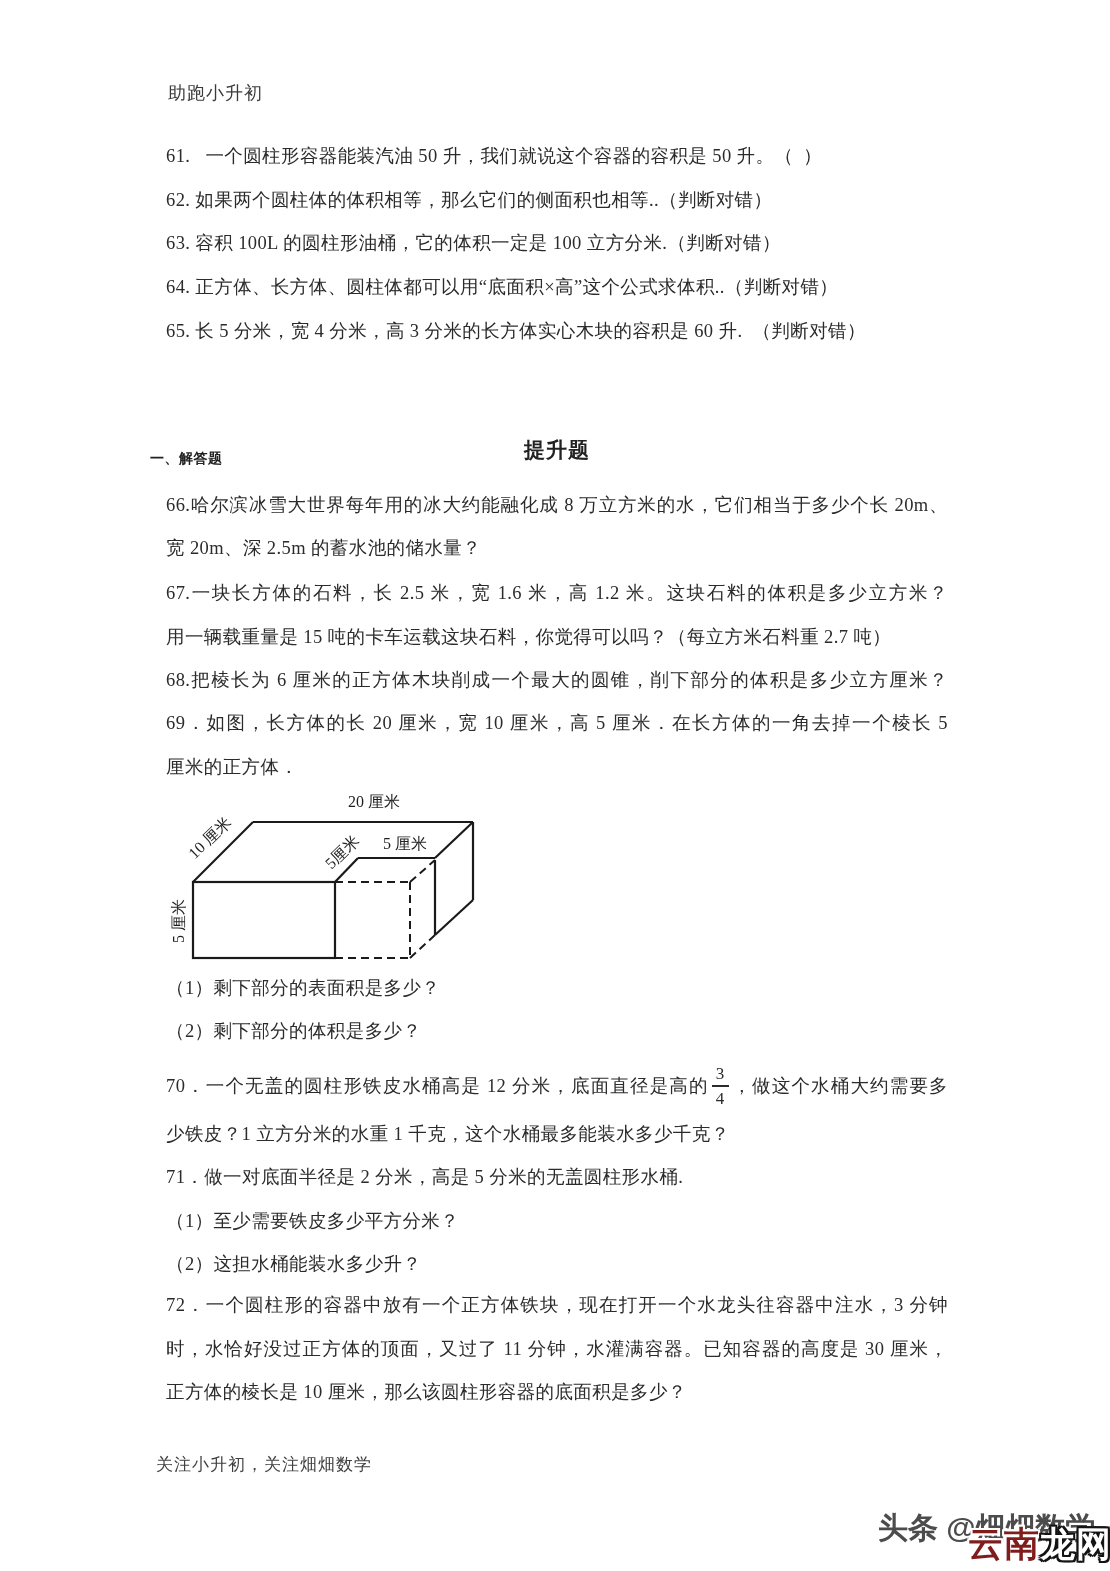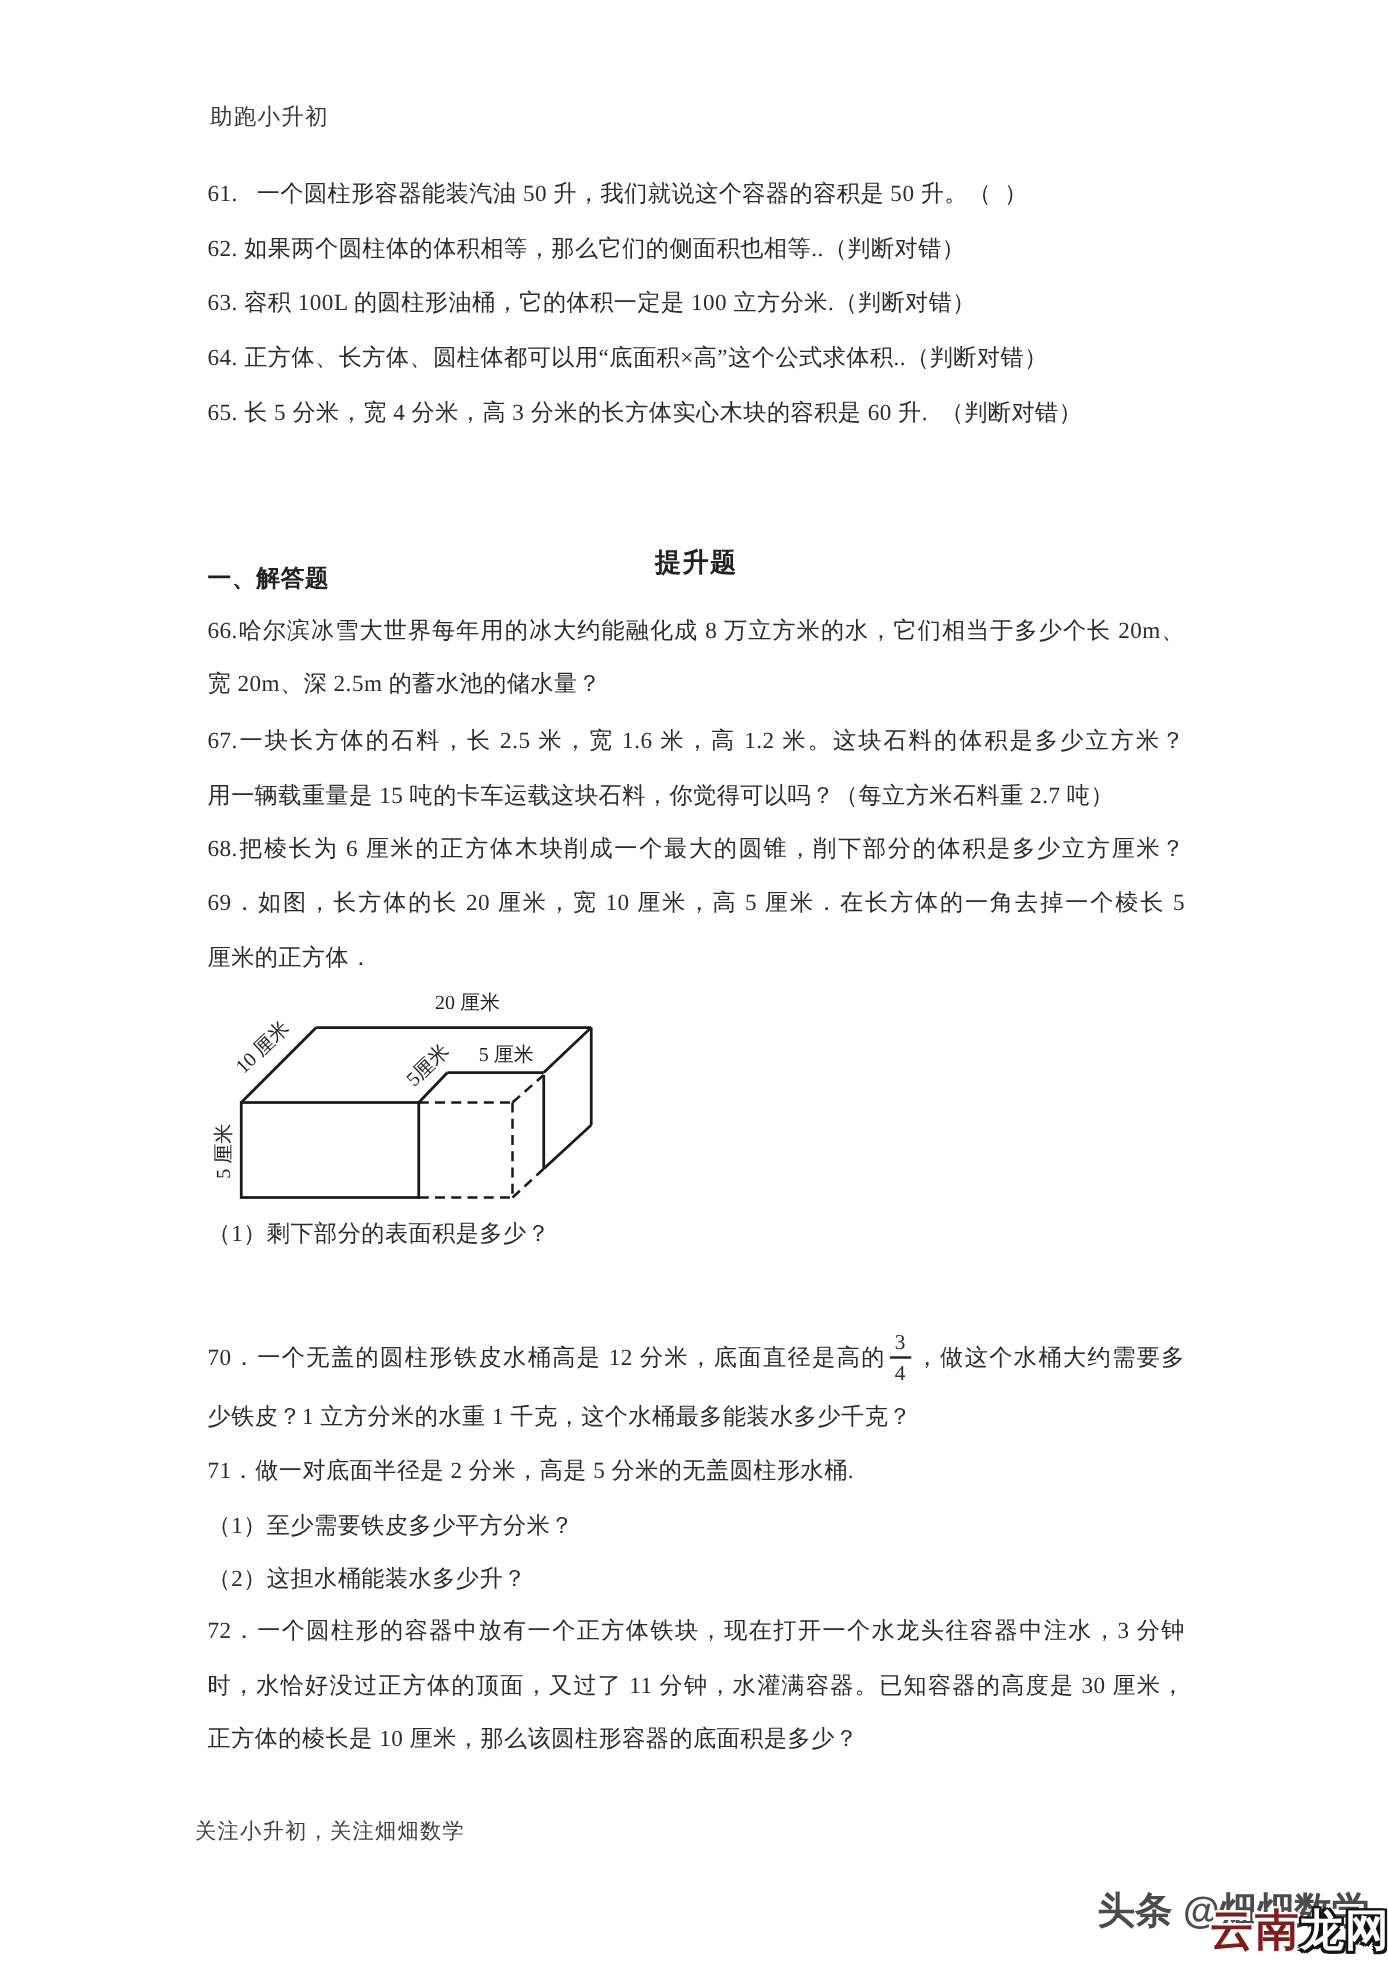--- a/index.html
+++ b/index.html
@@ -30,22 +30,22 @@
     position:absolute;left:168px;top:81px;
     font-size:18px;color:#3a3a3a;letter-spacing:1px;
   }
   .section-title{
     position:absolute;left:166px;top:404px;width:782px;
     text-align:center;font-weight:bold;font-size:21px;color:#222;
     letter-spacing:1px;
     margin-top:32px;
   }
   .section-sub{
-    position:absolute;left:166px;top:450px;
-    font-weight:bold;font-size:19px;color:#222;letter-spacing:0.5px;
+    position:absolute;left:150px;top:450px;
+    font-weight:bold;font-size:14px;color:#222;letter-spacing:0.5px;
   }
   .subq{left:166px;}
   .frac{
     display:inline-block;
     vertical-align:middle;
     text-align:center;
     font-size:17px;
     line-height:1;
     margin:0 3px;
     transform:translateY(-2px);
@@ -134,20 +134,21 @@
     </g>
 
     <text x="234" y="22" text-anchor="middle">20 厘米</text>
     <text x="70" y="58" text-anchor="middle" transform="rotate(-44 70 53)">10 厘米</text>
     <text x="39" y="141" text-anchor="middle" transform="rotate(-90 39 136)">5 厘米</text>
     <text x="203" y="72" text-anchor="middle" transform="rotate(-44 203 68)">5厘米</text>
     <text x="265" y="64" text-anchor="middle">5 厘米</text>
   </svg>
 
   <div class="line subq" style="top:976px">（1）剩下部分的表面积是多少？</div>
+  <div class="line subq" style="top:1019px">（2）剩下部分的体积是多少？</div>
 
   <div class="line stretch" style="top:1066px">
     <span>70．一个无盖的圆柱形铁皮水桶高是 12 分米，底面直径是高的</span><span class="frac"><span class="num">3</span><span class="den">4</span></span><span>，做这个水桶大约需要多</span>
   </div>
   <div class="line" style="top:1122px">少铁皮？1 立方分米的水重 1 千克，这个水桶最多能装水多少千克？</div>
 
   <div class="line" style="top:1165px">71．做一对底面半径是 2 分米，高是 5 分米的无盖圆柱形水桶.</div>
   <div class="line subq" style="top:1209px">（1）至少需要铁皮多少平方分米？</div>
   <div class="line subq" style="top:1252px">（2）这担水桶能装水多少升？</div>
 

